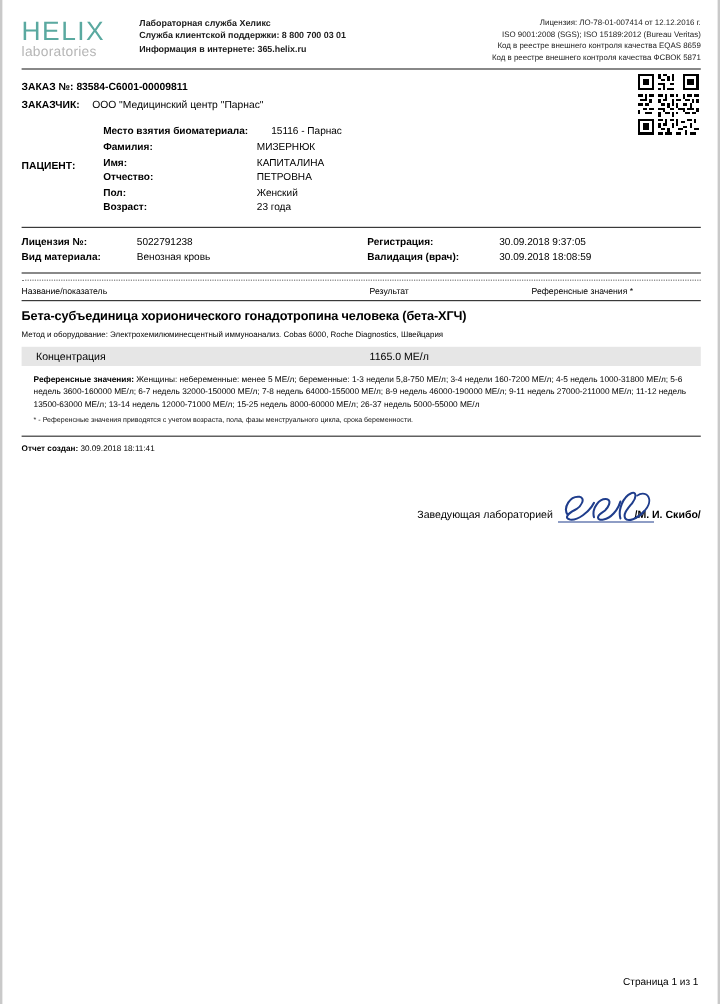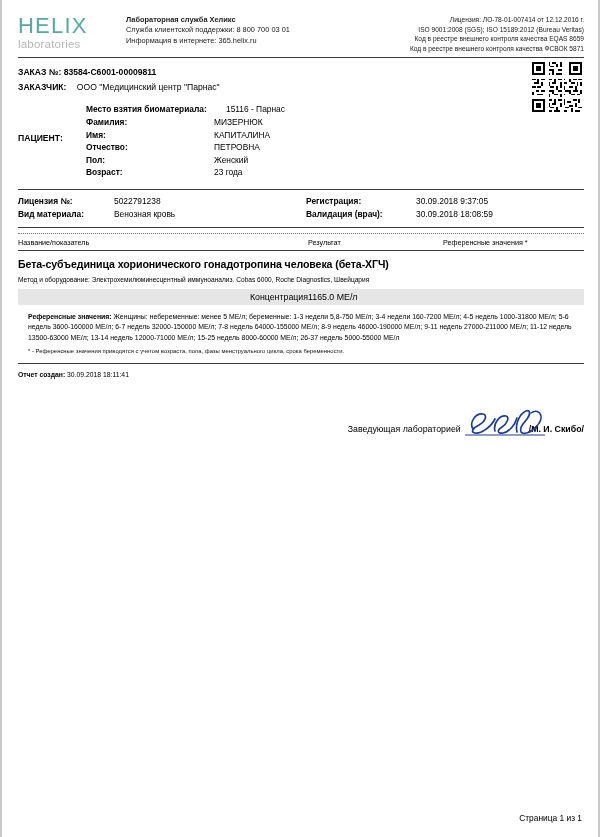--- a/index.html
+++ b/index.html
@@ -45,27 +45,28 @@
   }
   .logo-sub {
     font-family: "Liberation Sans", sans-serif;
     font-size: 11.5px;
     letter-spacing: 0.2px;
     color: #b6b6b6;
     line-height: 14px;
     margin-top: 1px;
   }
   .contact {
-    margin-left: 20px;
+    margin-left: 10px;
     padding-top: 1px;
   }
   .contact div {
     font-size: 7.4px;
     line-height: 10.4px;
     color: #1a1a1a;
+    font-weight: bold;
   }
   .contact .bold {
     font-weight: bold;
   }
   .license {
     text-align: right;
     padding-top: 1px;
   }
   .license div {
     font-size: 6.6px;
@@ -223,21 +224,20 @@
     align-items: center;
     margin: 0 14px 0 16px;
     background: #e6e6e6;
     height: 16px;
   }
   .conc-row .c1 {
     flex: 0 0 290px;
     font-size: 8.8px;
     padding-left: 12px;
     box-sizing: border-box;
-    text-align: right;
   }
   .conc-row .c2 {
     flex: 0 0 135px;
     font-size: 8.8px;
     text-align: left;
   }
   .conc-row .c3 { flex: 1; font-size: 8.8px; }
 
   
   .refs {

